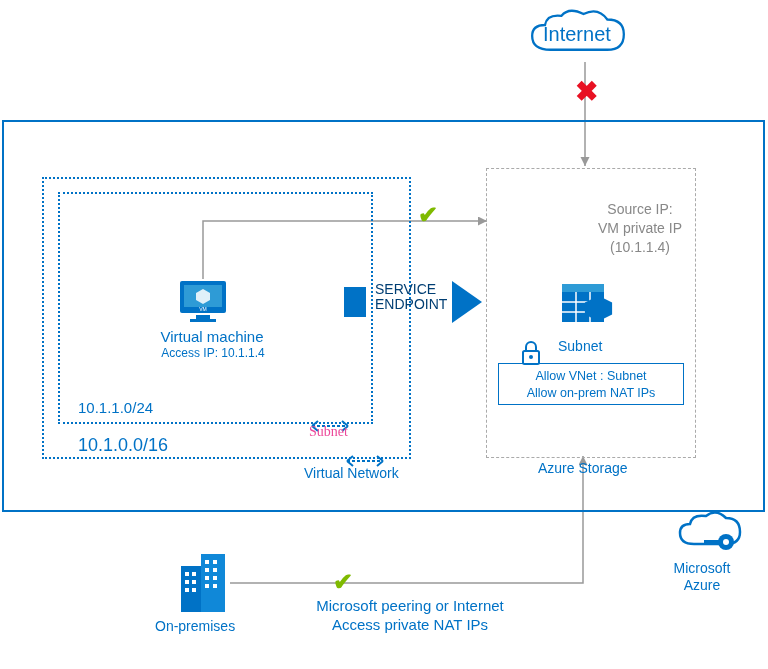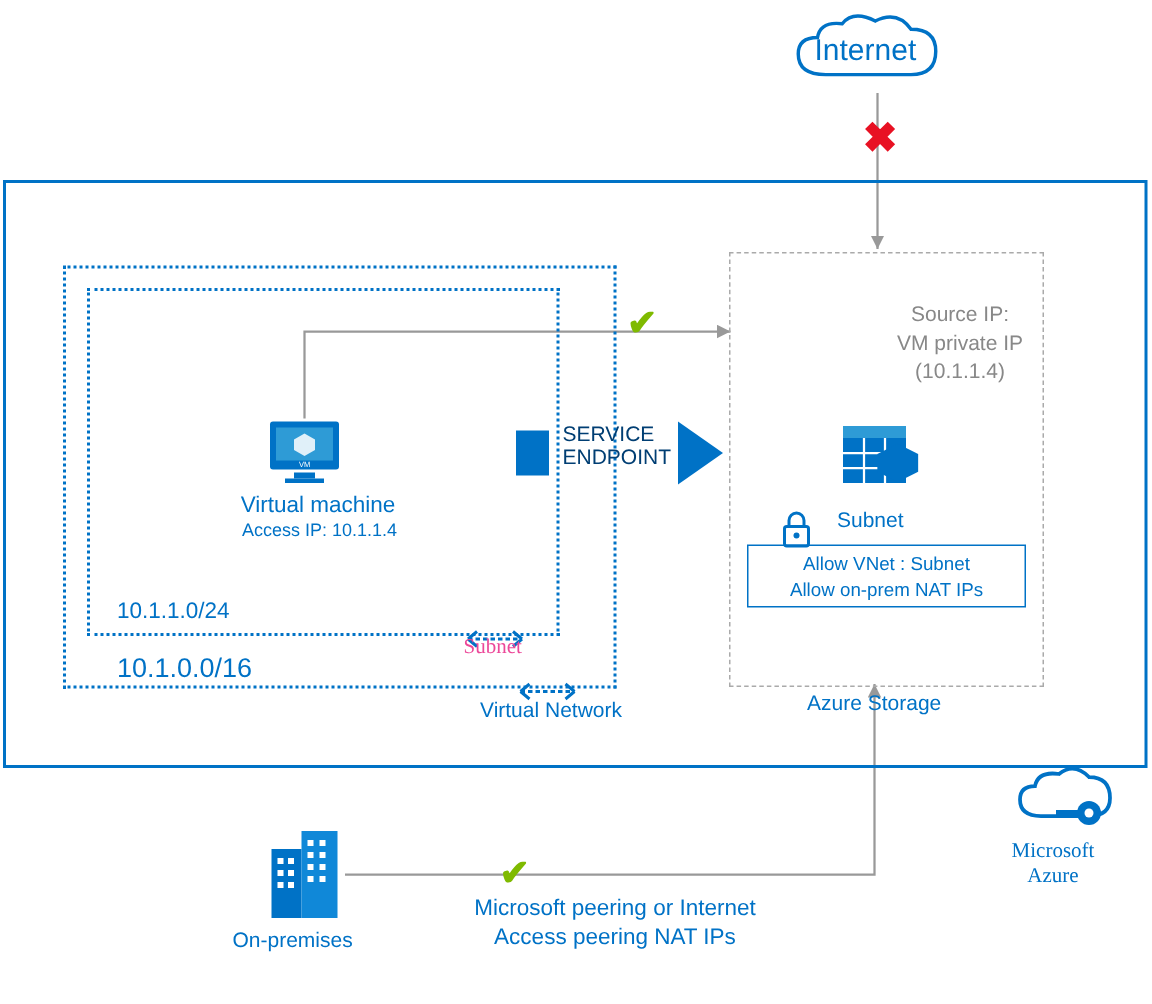--- a/index.html
+++ b/index.html
@@ -15,21 +15,21 @@
 
   
   .cross { position: absolute; left: 575px; top: 75px; font-size: 28px; color: #E81123; font-weight: bold; }
 
   
   .outer-box { position: absolute; left: 2px; top: 120px; width: 763px; height: 392px; border: 2px solid #0072C6; }
 
   
   .vnet-box { position: absolute; left: 42px; top: 177px; width: 369px; height: 282px; border: 2px dotted #0072C6; }
   .vnet-cidr { position: absolute; left: 78px; top: 435px; font-size: 18px; color: #0072C6; }
-  .vnet-label { position: absolute; left: 304px; top: 465px; font-size: 14px; color: #0072C6; text-align: right; margin-left: 16px; }
+  .vnet-label { position: absolute; left: 304px; top: 465px; font-size: 14px; color: #0072C6; text-align: right; }
 
   
   .subnet-box { position: absolute; left: 58px; top: 192px; width: 315px; height: 232px; border: 2px dotted #0072C6; }
   .subnet-cidr { position: absolute; left: 78px; top: 399px; font-size: 15px; color: #0072C6; }
   .subnet-label { position: absolute; left: 309px; top: 424px; font-size: 14px; color: #ec4899; font-family: Liberation Serif, serif; }
 
   
   .bidi { position: absolute; width: 40px; height: 18px; }
   .bidi svg { width: 100%; height: 100%; }
 
@@ -51,21 +51,21 @@
   .source-ip { position: absolute; left: 598px; top: 200px; font-size: 14px; color: #888; text-align: center; line-height: 1.35; }
 
   
   .storage-icon { position: absolute; left: 556px; top: 280px; }
   .account-label { position: absolute; left: 558px; top: 338px; font-size: 14px; color: #0072C6; }
   .lock-icon { position: absolute; left: 519px; top: 340px; }
   .allow-box { position: absolute; left: 498px; top: 363px; width: 186px; height: 42px; border: 1.5px solid #0072C6; font-size: 12.5px; color: #0072C6; text-align: center; padding-top: 4px; line-height: 1.35; }
 
   
   .azure-logo { position: absolute; left: 674px; top: 510px; }
-  .azure-logo-text { position: absolute; left: 662px; top: 560px; font-size: 14px; color: #0072C6; text-align: center; width: 80px; line-height: 1.2; font-family: Liberation Serif, serif; }
+  .azure-logo-text { position: absolute; left: 662px; top: 560px; font-size: 14px; color: #0072C6; text-align: center; width: 80px; line-height: 1.2; }
 
   
   .onprem-icon { position: absolute; left: 177px; top: 550px; }
   .onprem-label { position: absolute; left: 155px; top: 618px; font-size: 14px; color: #0072C6; }
 
   
   .peering-label { position: absolute; left: 280px; top: 597px; font-size: 15px; color: #0072C6; text-align: center; width: 260px; line-height: 1.25; }
 
   
   .wires { position: absolute; left: 0; top: 0; width: 768px; height: 669px; pointer-events: none; }
@@ -210,16 +210,16 @@
           <rect x="36" y="26" width="4" height="4"></rect>
       <rect x="28" y="34" width="4" height="4"></rect>
           <rect x="36" y="34" width="4" height="4"></rect>
     </g>
   </svg>
 </div>
 <span class="onprem-label">On-premises</span>
 
 <div class="peering-label">
   <span>Microsoft peering or Internet</span><br>
-  <span>Access peering NAT IPs</span>
+  <span>Access private NAT IPs</span>
 </div>
 
 </div>
 
 </body></html>

